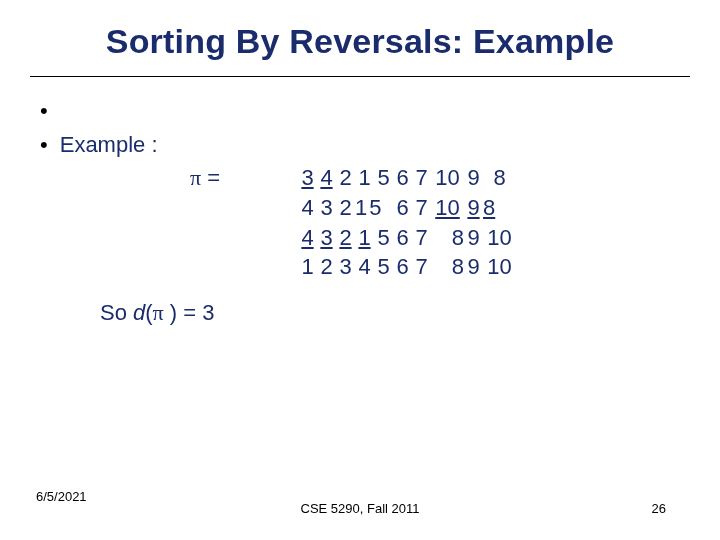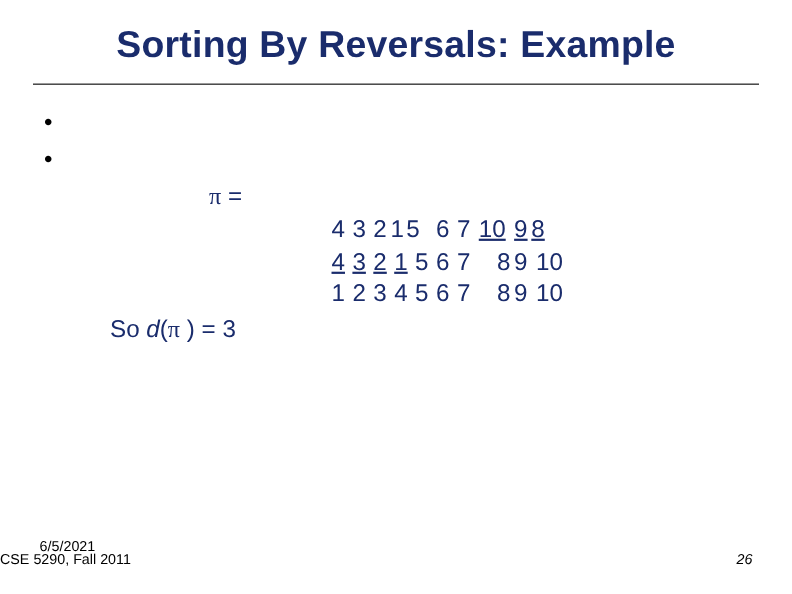--- a/index.html
+++ b/index.html
@@ -88,72 +88,75 @@
   .col.n3  { width: 19px; }
   .col.n4  { width: 19px; }
   .col.n5  { width: 19px; }
   .col.n6  { width: 19px; }
   .col.n7  { width: 19px; }
   .col.n8  { width: 33px; }
   .col.n9  { width: 19px; }
   .col.n10 { width: 33px; }
   .u { text-decoration: underline; }
   .so-line {
-    margin-top: 2px;
+    margin-top: 16px;
     margin-left: 60px;
     color: #1a2c6c;
   }
   .footer {
     position: absolute;
     bottom: 24px;
     left: 0;
     width: 720px;
     font-size: 13px;
     color: #000;
   }
   .footer .date {
     position: absolute;
     left: 36px;
     bottom: 12px;
   }
   .footer .course {
     position: absolute;
     left: 0;
     width: 720px;
-    text-align: left;
+    text-align: center;
     bottom: 0;
   }
   .footer .page {
     position: absolute;
-    right: 36px;
+    right: 54px;
     bottom: 0;
-    font-style: italic;
   }
   .shift-right { margin-left: 3px; }
 </style>
 </head>
 <body>
 
 <div class="slide">
   <div class="title">Sorting By Reversals: Example</div>
   <div class="hr"></div>
 
   <div class="body">
 
     <div class="bullet">
       <span class="dot">•</span>
     </div>
 
     <div class="bullet">
       <span class="dot">•</span>
+      <span>Example :</span>
     </div>
 
     <div class="perm-line first">
       <span class="lead">
         <span class="pi">π</span><span>  =</span>
+      </span>
+      <span class="nums">
+        <span class="col n1 u">3</span><span class="col n2 u">4</span><span class="col n3">2</span><span class="col n4">1</span><span class="col n5">5</span><span class="col n6">6</span><span class="col n7">7</span><span class="col n8">10</span><span class="col n9">9</span><span class="col n10">8</span>
       </span>
     </div>
 
     <div class="perm-line">
       <span class="lead" style="display:inline-block;width:100px;"></span><span class="nums"><span class="col n1">4</span><span class="col n2">3</span><span class="col n3">2</span><span class="col n4" style="text-align:right;letter-spacing:-1px;"><span>1</span><span class="shift-right">5</span></span><span class="col n5"></span><span class="col n6">6</span><span class="col n7">7</span><span class="col n8 u">10</span><span class="col n9 u">9</span><span class="col n10 u" style="text-align:left;">8</span></span>
     </div>
 
     <div class="perm-line">
       <span class="lead" style="display:inline-block;width:100px;"></span><span class="nums"><span class="col n1 u">4</span><span class="col n2 u">3</span><span class="col n3 u">2</span><span class="col n4 u">1</span><span class="col n5">5</span><span class="col n6">6</span><span class="col n7">7</span><span class="col n8" style="text-align:right;">8</span><span class="col n9">9</span><span class="col n10">10</span></span>
     </div>

